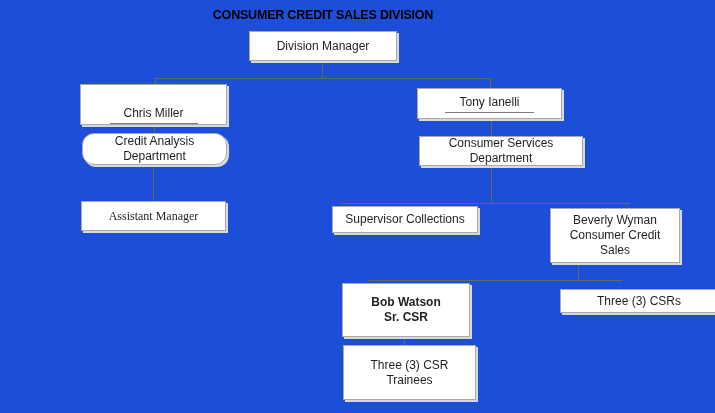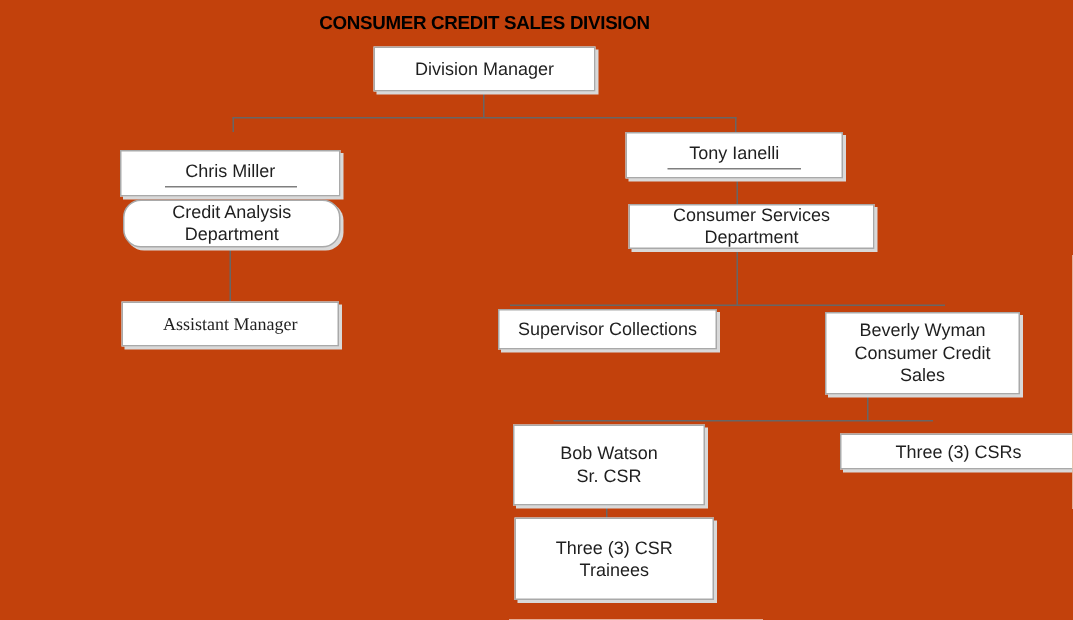--- a/index.html
+++ b/index.html
@@ -1,17 +1,17 @@
 <!DOCTYPE html>
 <html><head>
 <meta charset="utf-8">
 <style>
   html,body{margin:0;padding:0;background:#ffffff;}
   #stage{
-    position:relative;width:715px;height:413px;background:#c2410c;
+    position:relative;width:715px;height:413px;background:#1d4ed8;
     font-family:"Liberation Sans","DejaVu Sans",sans-serif;color:#1f1f1f;overflow:hidden;
   }
   .title{
     position:absolute;top:8px;left:123px;width:400px;text-align:center;
     font-size:12.5px;font-weight:bold;letter-spacing:-0.2px;color:#000000;
     white-space:nowrap;
   }
   .box{
     position:absolute;background:#ffffff;
     border:1px solid #a9a9a9;
@@ -23,28 +23,28 @@
   .uline{
     display:inline-block;border-bottom:1px solid #7f7f7f;
     padding:0 14px 2px 14px;
   }
   .conn{position:absolute;background:#666666;}
   .conn.h{height:1px;}
   .conn.v{width:1px;}
 
   
   #b-division{left:249px;top:31px;width:148px;height:30px;}
-  #b-chris{left:80px;top:100px;width:147px;height:31px;}
+  #b-chris{left:80px;top:84px;width:147px;height:41px;align-items:flex-end;}
   #b-credit{left:82px;top:133px;width:145px;height:32px;border-radius:12px;}
   #b-assistant{left:81px;top:201px;width:145px;height:30px;font-family:Liberation Serif, serif;}
   #b-tony{left:417px;top:88px;width:145px;height:31px;}
   #b-services{left:419px;top:136px;width:164px;height:30px;}
   #b-supervisor{left:332px;top:206px;width:146px;height:27px;}
   #b-beverly{left:513px;top:208px;width:130px;height:55px;margin-left:37px;}
-  #b-bob{left:342px;top:283px;width:128px;height:54px;}
+  #b-bob{left:342px;top:283px;width:128px;height:54px;font-weight:bold;}
   #b-csrs{left:512px;top:289px;width:158px;height:24px;margin-left:48px;}
   #b-trainees{left:343px;top:345px;width:133px;height:55px;}
 
   
   #c-v1{left:322px;top:61px;height:17px;}
   #c-h1{left:155px;top:78px;width:336px;}
   #c-v2{left:155px;top:78px;height:10px;}
   #c-v3{left:490px;top:78px;height:10px;}
   #c-v4{left:154px;top:119px;height:14px;}
   #c-v5{left:153px;top:165px;height:36px;}

